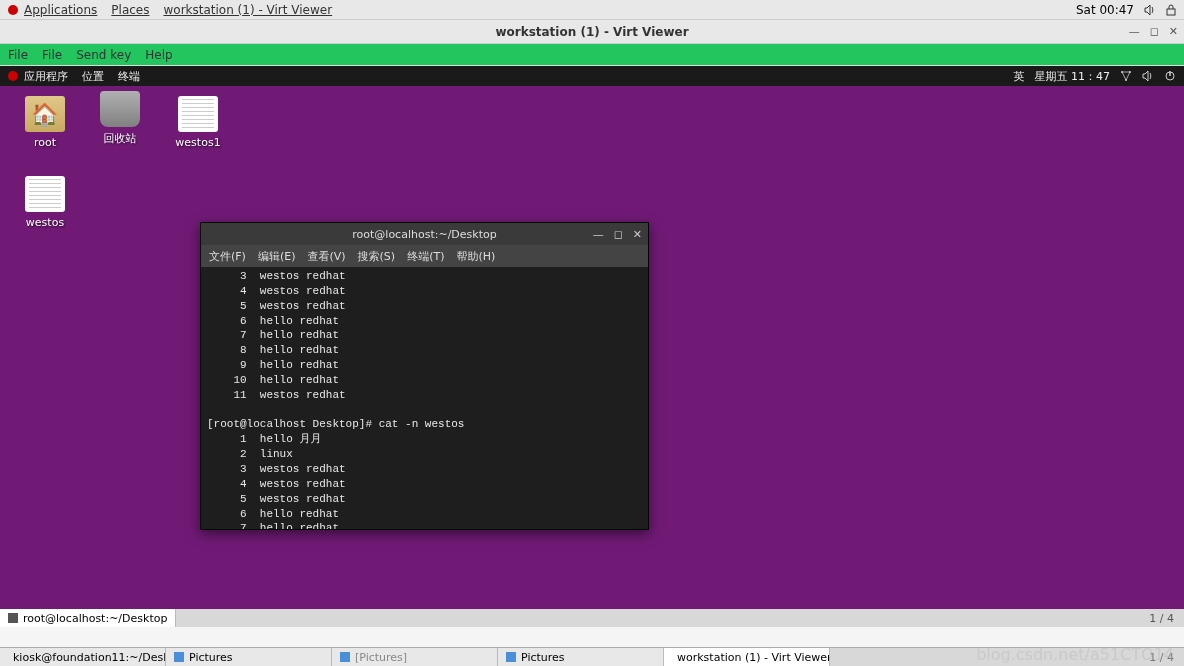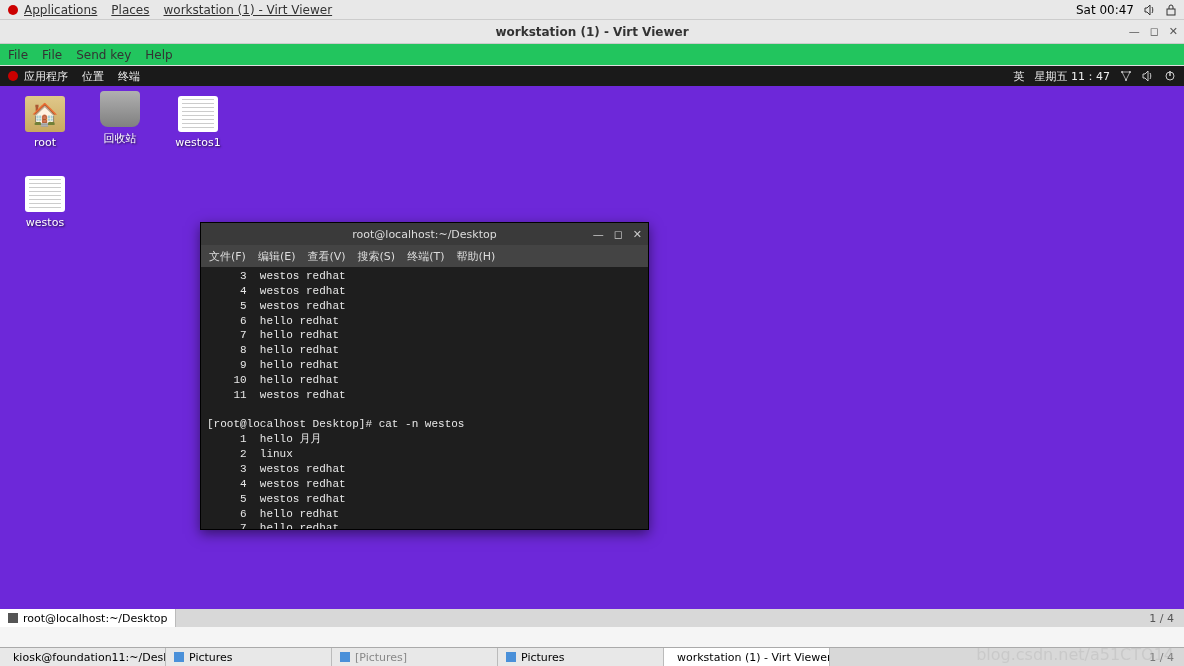--- a/index.html
+++ b/index.html
@@ -15,21 +15,21 @@
 .vv-title { height: 24px; background: #e8e8e8; display: flex; align-items: center; justify-content: center; position: relative; border-bottom: 1px solid #ccc; }
 .vv-title .title { font-weight: bold; color: #333; font-size: 12px; }
 .vv-title .win-controls { position: absolute; right: 6px; display: flex; gap: 10px; }
 .vv-title .win-controls span { cursor: pointer; font-size: 11px; color: #555; }
 
 
 .vv-menu { height: 22px; background: #22c55e; display: flex; align-items: center; padding: 0 8px; gap: 14px; border-bottom: 1px solid #ddd; }
 .vv-menu .m { color: #333; cursor: pointer; }
 
 
-.guest { position: relative; height: 561px; background: #6d28d9; }
+.guest { position: relative; height: 561px; background: #701a75; }
 
 
 .guest-top { height: 20px; background: #1a1a1a; display: flex; align-items: center; padding: 0 8px; color: #eee; font-size: 11px; }
 .guest-top .redhat-icon { width: 10px; height: 10px; background: #cc0000; border-radius: 50%; margin-right: 6px; }
 .guest-top .item { margin-right: 14px; cursor: pointer; }
 .guest-top .right { margin-left: auto; display: flex; align-items: center; gap: 10px; }
 
 
 .desk-icon { position: absolute; width: 60px; text-align: center; color: #fff; font-size: 11px; cursor: pointer; }
 .desk-icon .glyph { width: 40px; height: 36px; margin: 0 auto 4px; border-radius: 3px; display: flex; align-items: center; justify-content: center; font-size: 22px; }

